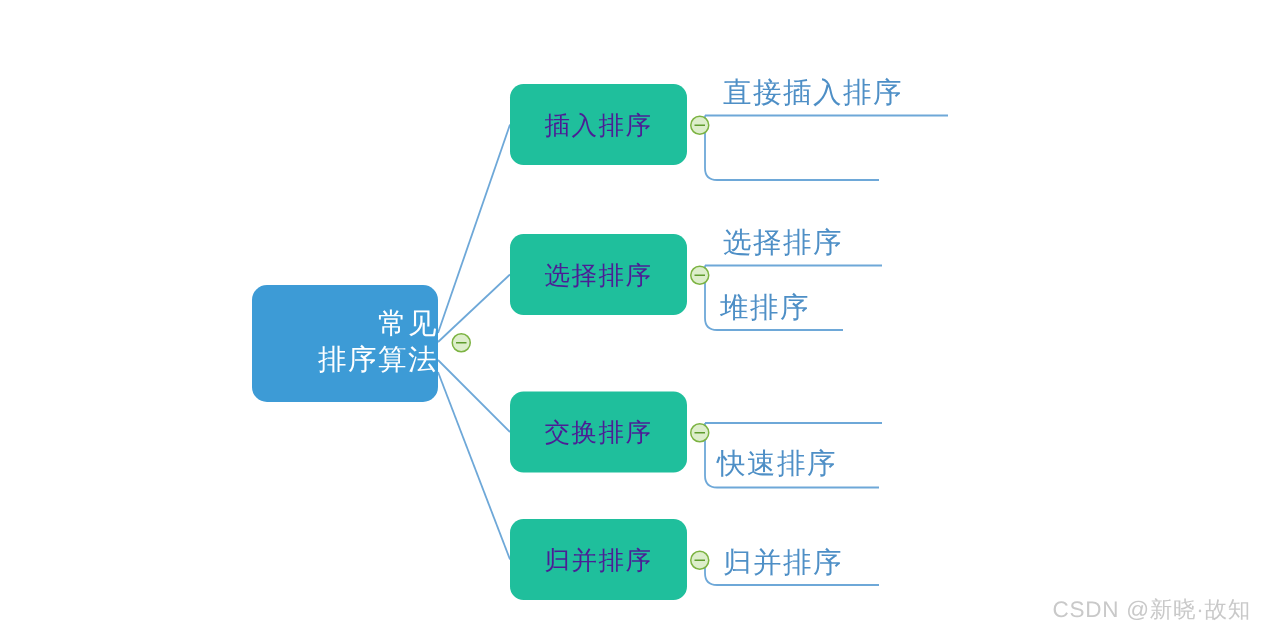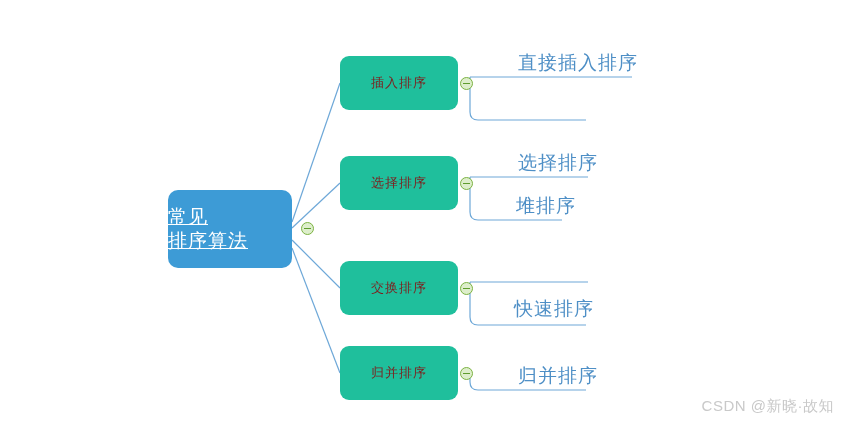--- a/index.html
+++ b/index.html
@@ -30,53 +30,51 @@
 
   
   .root-node {
     position: absolute;
     left: 168px; top: 190px;
     width: 124px; height: 78px;
     background: #3d9bd6;
     border-radius: 10px;
     display: flex;
     flex-direction: column;
-    align-items: flex-start;
+    align-items: flex-end;
     justify-content: center;
     color: #ffffff;
     line-height: 1.28;
     letter-spacing: 1px;
-    text-decoration: underline;
   }
   .root-line { font-size: 19px; white-space: nowrap; }
 
   
   .branch-node {
     position: absolute;
     width: 118px; height: 54px;
     background: #1fbf9c;
     border-radius: 9px;
     display: flex;
     align-items: center;
     justify-content: center;
-    color: #7f1d1d;
-    font-size: 13px;
+    color: #4c1d95;
+    font-size: 17px;
     letter-spacing: 1px;
     white-space: nowrap;
   }
 
   
   .leaf {
     position: absolute;
     color: #4e8fc6;
     font-size: 19px;
     letter-spacing: 1px;
     white-space: nowrap;
     line-height: 1;
-    margin-left: 36px;
   }
 
   
   .toggle {
     position: absolute;
     width: 13px; height: 13px;
     border-radius: 50%;
     background: #ddeecb;
     border: 1px solid #7cb342;
   }

